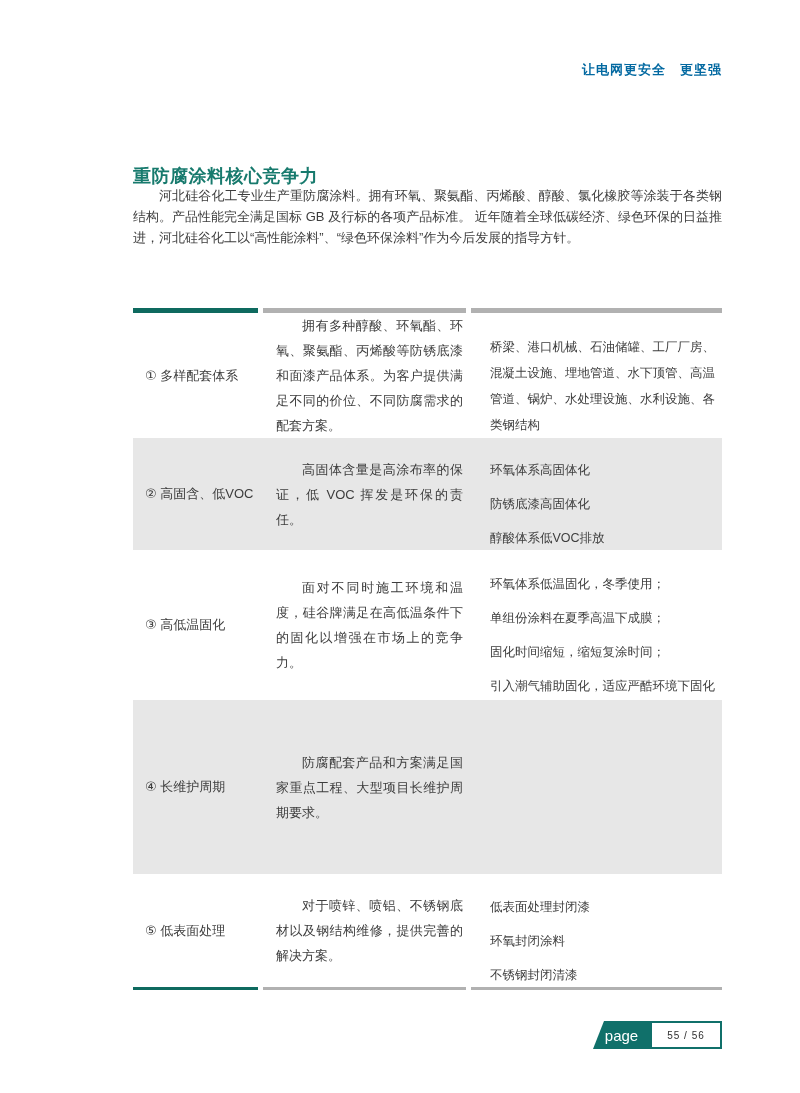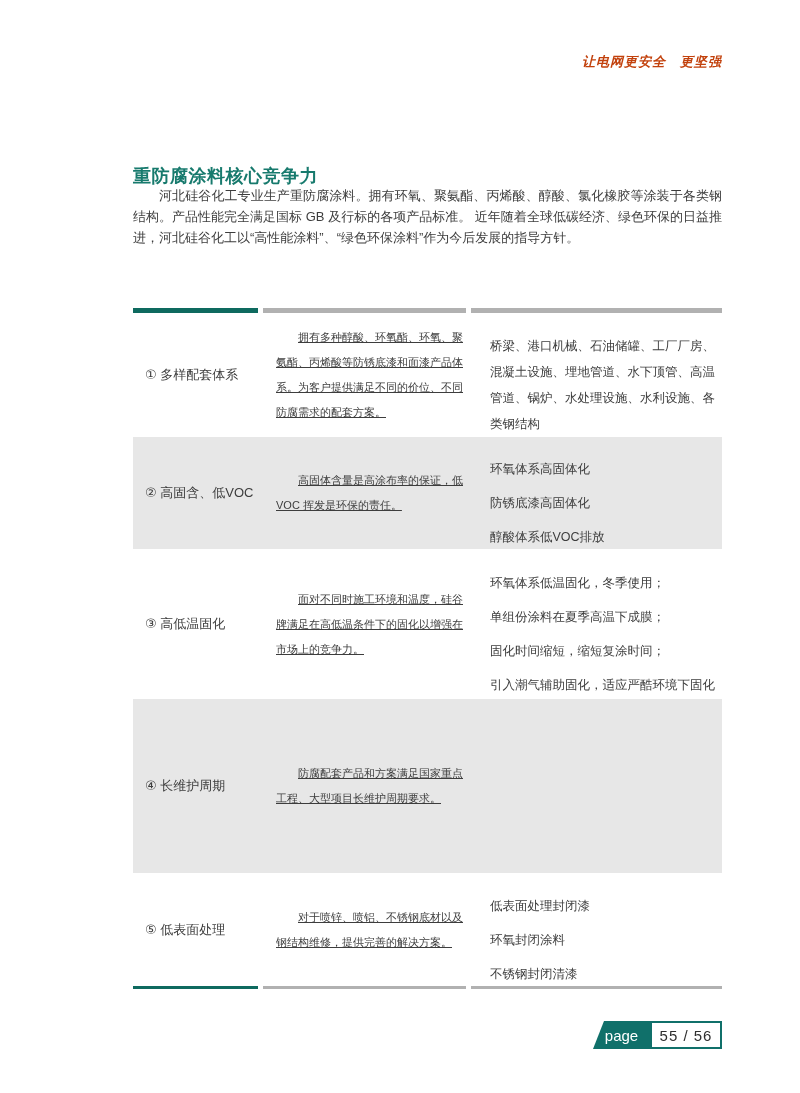--- a/index.html
+++ b/index.html
@@ -1,58 +1,58 @@
 <!DOCTYPE html>
 <html><head>
 <meta charset="utf-8">
 <style>
   html,body{margin:0;padding:0;}
   body{background:#ffffff;font-family:"Liberation Sans","DejaVu Sans",sans-serif;}
   .page{position:relative;width:800px;height:1093px;background:#ffffff;overflow:hidden;}
 
-  .slogan{position:absolute;top:53px;right:78px;font-size:13px;font-weight:bold;
-          color:#c2410c;letter-spacing:1px;white-space:pre;font-style:italic;}
+  .slogan{position:absolute;top:61px;right:78px;font-size:13px;font-weight:bold;
+          color:#0369a1;letter-spacing:1px;white-space:pre;}
 
   .title{position:absolute;top:152px;left:133px;font-size:18px;font-weight:bold;
          color:#177a6d;letter-spacing:0.5px;text-align:right;}
 
   .intro{position:absolute;top:185px;left:133px;width:589px;font-size:13px;
          line-height:21px;color:#3d3d3d;text-align:justify;text-indent:2em;margin:0;}
 
   .ctable{position:absolute;top:308px;left:133px;width:589px;}
   .rule{display:flex;column-gap:5px;}
   .rule-top{height:5px;}
   .rule-bottom{height:3px;}
   .seg1{width:125px;background:#0e6a5f;}
   .seg2{width:203px;background:#b1b1b1;}
   .seg3{flex:1;background:#b1b1b1;}
 
   .t-row{display:flex;align-items:center;color:#3d3d3d;}
   .t-row.alt{background:#e7e7e7;}
   .c1{width:130px;box-sizing:border-box;padding-left:12px;font-size:13px;}
-  .c2{width:208px;box-sizing:border-box;padding:0 8px 0 13px;font-size:11px;
-      line-height:25px;text-align:justify;text-indent:2em;text-decoration:underline;}
+  .c2{width:208px;box-sizing:border-box;padding:0 8px 0 13px;font-size:13px;
+      line-height:25px;text-align:justify;text-indent:2em;}
   .c3{width:251px;box-sizing:border-box;padding:0 2px 0 19px;font-size:12.5px;margin-top:20px;}
   .c3 p{margin:0;line-height:24px;}
   .c3 p + p{margin-top:10px;}
   .c3 p.para{line-height:26px;}
 
   .r1{min-height:118px;}
   .r2{min-height:107px;}
   .r3{min-height:150px;}
   .r4{min-height:174px;}
   .r5{min-height:113px;}
 
   .page-badge{position:absolute;top:1021px;right:78px;display:flex;height:28px;}
   .badge-left{width:57px;background:#10706a;color:#ffffff;display:flex;
               align-items:center;justify-content:center;font-size:15px;
               clip-path:polygon(11px 0,100% 0,100% 100%,0 100%);}
   .badge-right{width:72px;box-sizing:border-box;background:#ffffff;
                border:2px solid #10706a;color:#2f2f2f;display:flex;
-               align-items:center;justify-content:center;font-size:15px;
+               align-items:center;justify-content:center;font-size:10px;
                letter-spacing:1px;}
 </style>
 </head>
 <body>
 
 <div class="page">
 
   <div class="slogan">让电网更安全　更坚强</div>
 
   <h1 class="title">重防腐涂料核心竞争力</h1>

